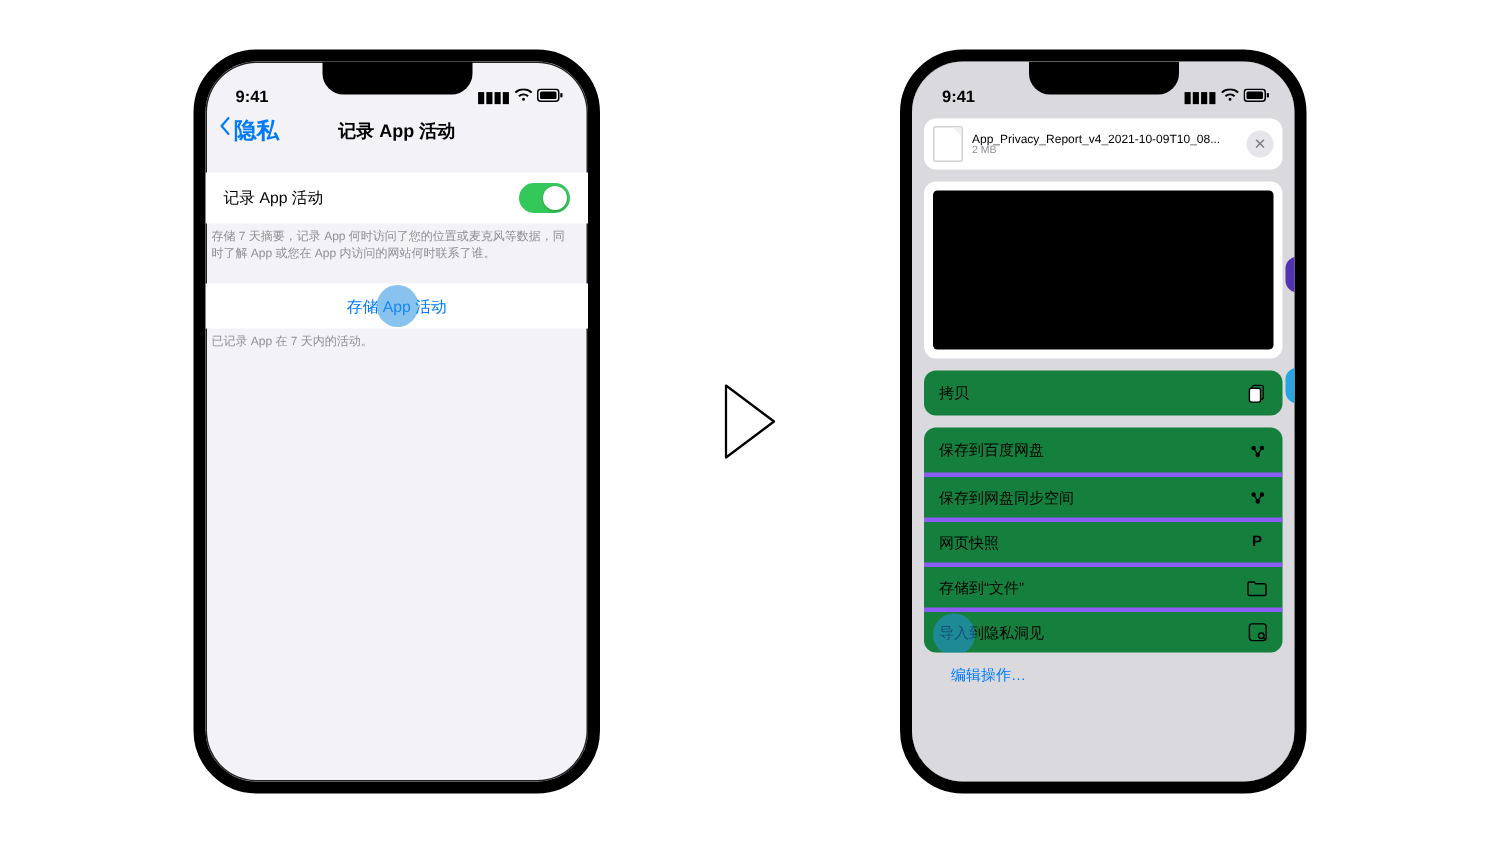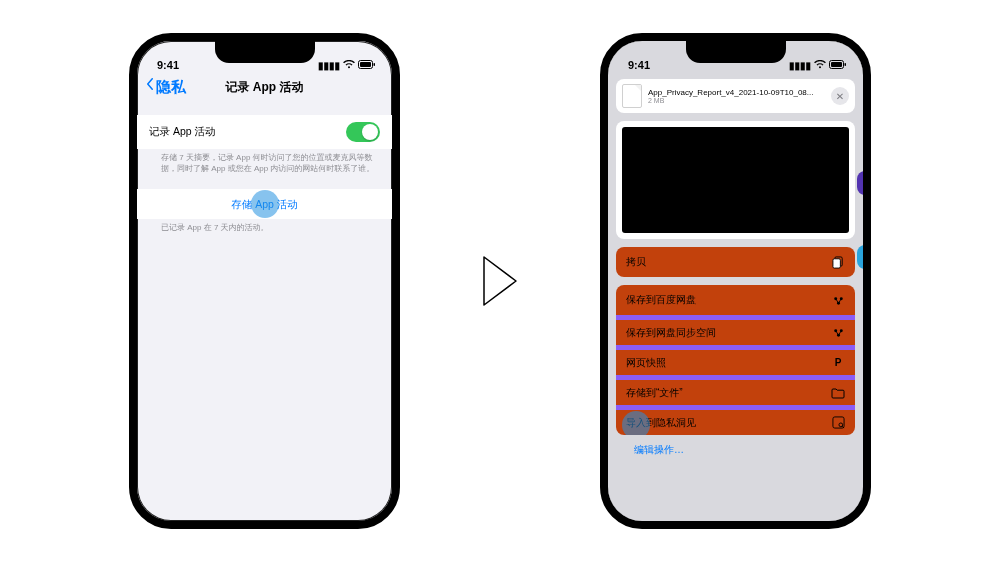--- a/index.html
+++ b/index.html
@@ -79,21 +79,21 @@
     font-size: 10.5px;
     display: flex;
     align-items: center;
     justify-content: space-between;
     color: #000;
   }
   .row.center { justify-content: center; color: #007aff; position: relative; align-items: flex-end; }
   .footer-note {
     font-size: 8px;
     color: #8e8e93;
-    padding: 4px 12px 0 24px;
+    padding: 4px 12px 0 4px;
     line-height: 1.35;
   }
   .toggle {
     width: 34px; height: 20px;
     border-radius: 10px;
     background: #34c759;
     position: relative;
   }
   .toggle::after {
     content: "";
@@ -172,33 +172,33 @@
     align-items: center;
     justify-content: center;
   }
   .preview-black {
     width: 100%; height: 100%;
     background: #000;
     border-radius: 3px;
   }
   .action-group {
     margin: 8px 8px 0 8px;
-    background: #c2410c;
+    background: #15803d;
     border-radius: 8px;
     overflow: hidden;
   }
   .action-row {
     height: 30px;
     padding: 0 10px;
     display: flex;
     align-items: center;
     justify-content: space-between;
     font-size: 10px;
     color: #000;
-    border-top: 5px solid #8b5cf6;
+    border-top: 3px solid #8b5cf6;
     position: relative;
   }
   .action-row:first-child { border-top: none; }
   .action-icon { width: 14px; height: 14px; display: flex; align-items:center; justify-content:center; color:#000; }
   .edit-link {
     margin: 8px 26px;
     color: #007aff;
     font-size: 10px;
   }
   .side-bubbles {

